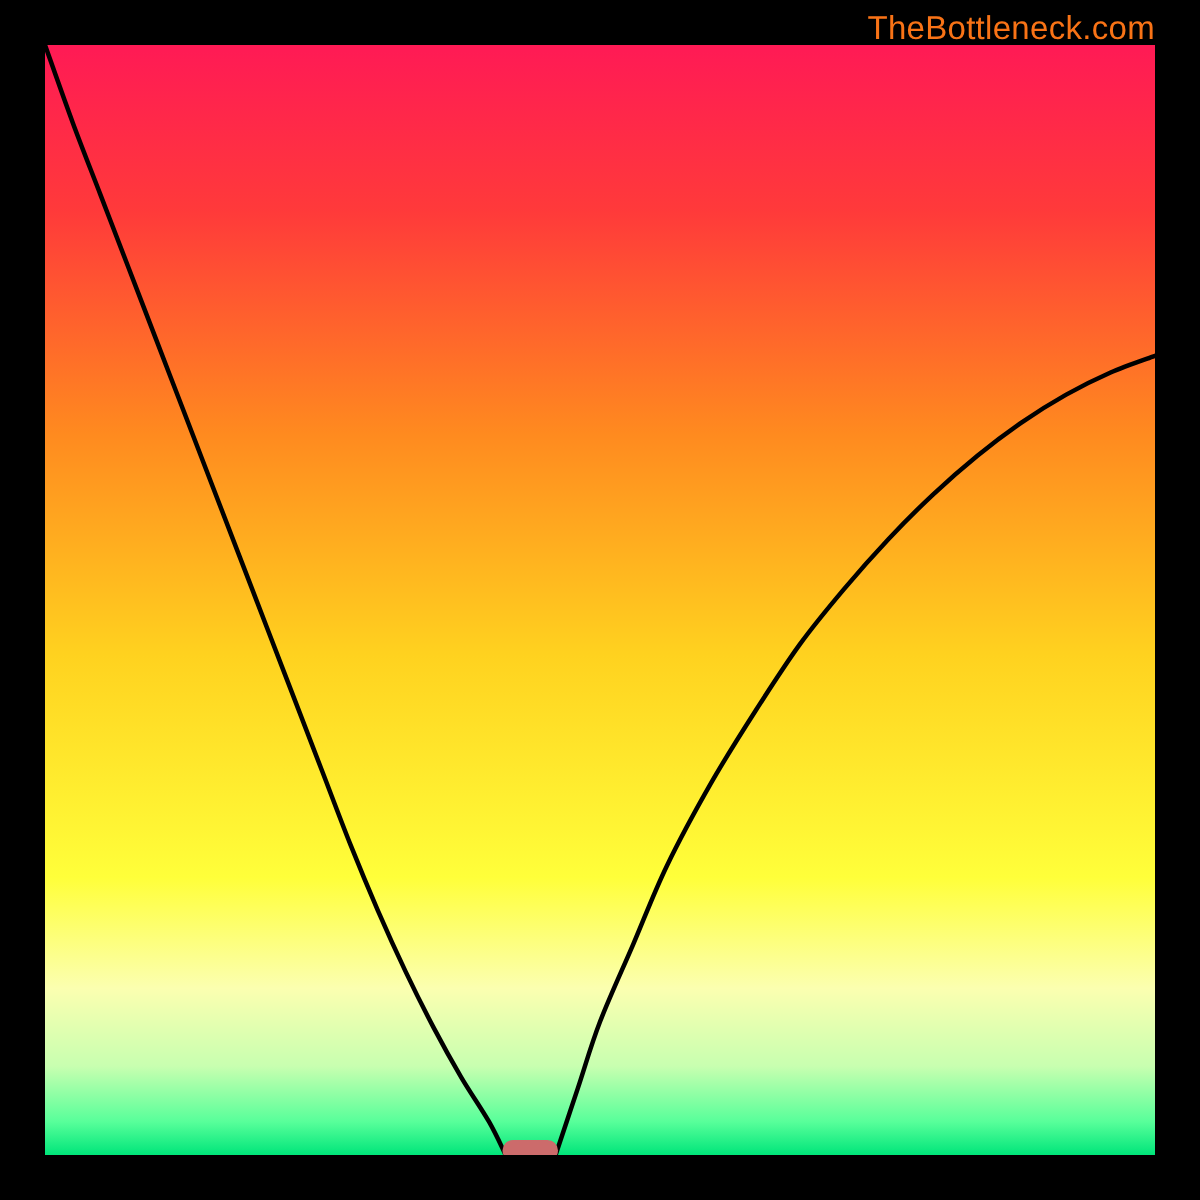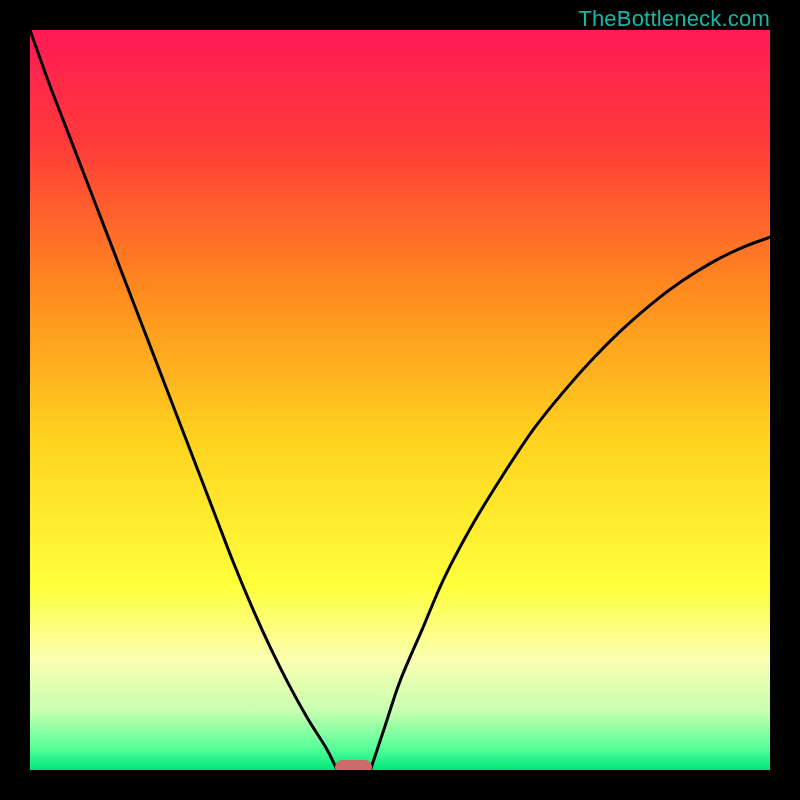--- a/index.html
+++ b/index.html
@@ -37,21 +37,21 @@
   #marker {
     position: absolute;
     height: 14px;
     border-radius: 7px;
     background: #cc6b6b;
   }
   #watermark {
     position: absolute;
     top: 6px;
     right: 30px;
-    color: #14b8a6;
+    color: #f97316;
     font-size: 22px;
     letter-spacing: 0.2px;
   }
 </style>
 </head>
 <body>
 
 <div id="watermark">TheBottleneck.com</div>
 
 <div id="frame">

